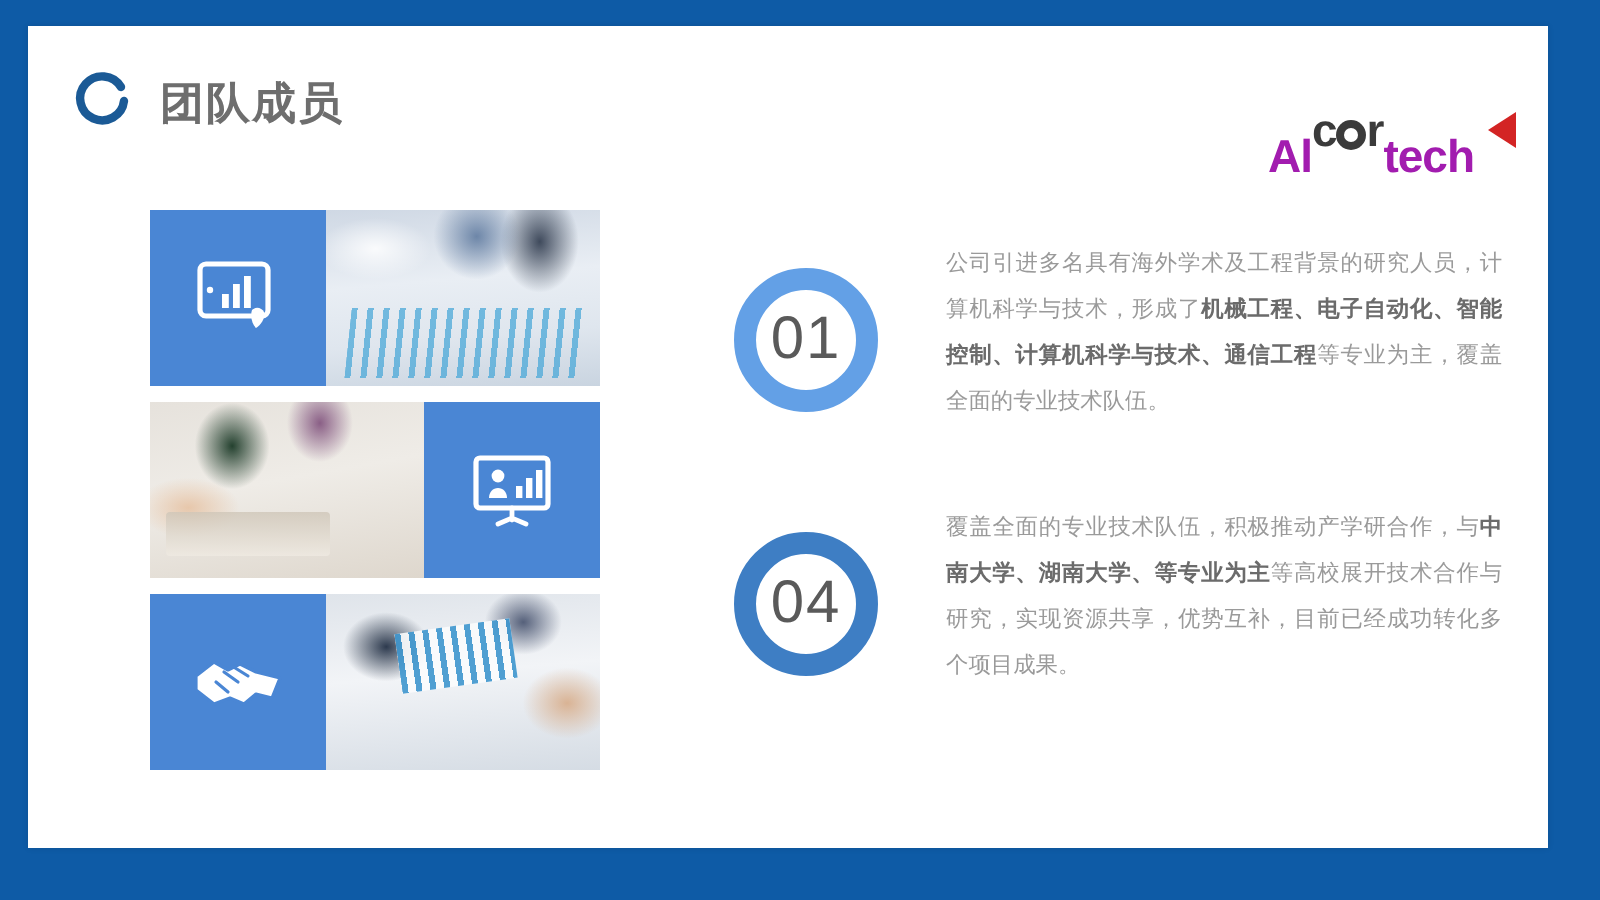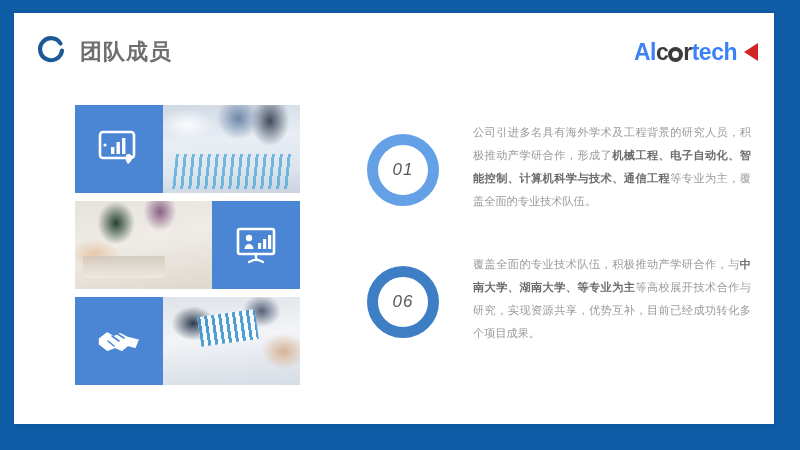--- a/index.html
+++ b/index.html
@@ -46,21 +46,21 @@
     letter-spacing:1px;line-height:30px;
     white-space:nowrap;
   }
   .logo{
     position:absolute;right:16px;top:26px;
     display:flex;align-items:center;
     font-size:23px;font-weight:bold;
     letter-spacing:-.5px;
     line-height:26px;
   }
-  .logo .b{color:#3b82f6;}
+  .logo .b{color:#a21caf;margin-top:26px;}
   .logo .d{color:#3b3b3b;}
   .logo .cam{
     display:inline-block;width:15px;height:15px;border-radius:50%;
     background:#3b3b3b;position:relative;top:2px;margin:0 0px;
   }
   .logo .cam::after{
     content:"";position:absolute;left:4px;top:4px;
     width:7px;height:7px;border-radius:50%;background:#ffffff;
   }
   .logo-tri{
@@ -128,21 +128,21 @@
   
   .items{position:absolute;left:0;top:0;width:760px;height:411px;}
   .item{position:absolute;}
   .item.i1{left:353px;top:108px;}
   .item.i2{left:353px;top:240px;}
   .ring{
     position:absolute;left:0;top:13px;
     width:72px;height:72px;border-radius:50%;
     box-sizing:border-box;
     display:flex;align-items:center;justify-content:center;
-    font-size:17px;color:#5a5a5a;letter-spacing:1px;font-style:italic;
+    font-size:30px;color:#5a5a5a;letter-spacing:1px;
   }
   .ring.light{border:11px solid #63a0e6;}
   .ring.dark{border:11px solid #3e7ec4;}
   .para{
     position:absolute;left:106px;top:0;
     width:278px;
     font-size:11.2px;line-height:23px;
     color:#9a9a9a;
     text-align:justify;
   }
@@ -217,27 +217,27 @@
       </div>
     </div>
 
     <div class="items">
 
       <div class="item i1">
         <div class="ring light">
           <span>01</span>
         </div>
         <div class="para">
-          <span>公司引进多名具有海外学术及工程背景的研究人员，积极推动产学研合作，形成了</span><b>机械工程、电子自动化、智能控制、计算机科学与技术、通信工程</b><span>等专业为主，覆盖全面的专业技术队伍。</span>
+          <span>公司引进多名具有海外学术及工程背景的研究人员，计算机科学与技术，形成了</span><b>机械工程、电子自动化、智能控制、计算机科学与技术、通信工程</b><span>等专业为主，覆盖全面的专业技术队伍。</span>
         </div>
       </div>
 
       <div class="item i2">
         <div class="ring dark">
-          <span>06</span>
+          <span>04</span>
         </div>
         <div class="para">
           <span>覆盖全面的专业技术队伍，积极推动产学研合作，与</span><b>中南大学、湖南大学、等专业为主</b><span>等高校展开技术合作与研究，实现资源共享，优势互补，目前已经成功转化多个项目成果。</span>
         </div>
       </div>
 
     </div>
 
   </div>
 

